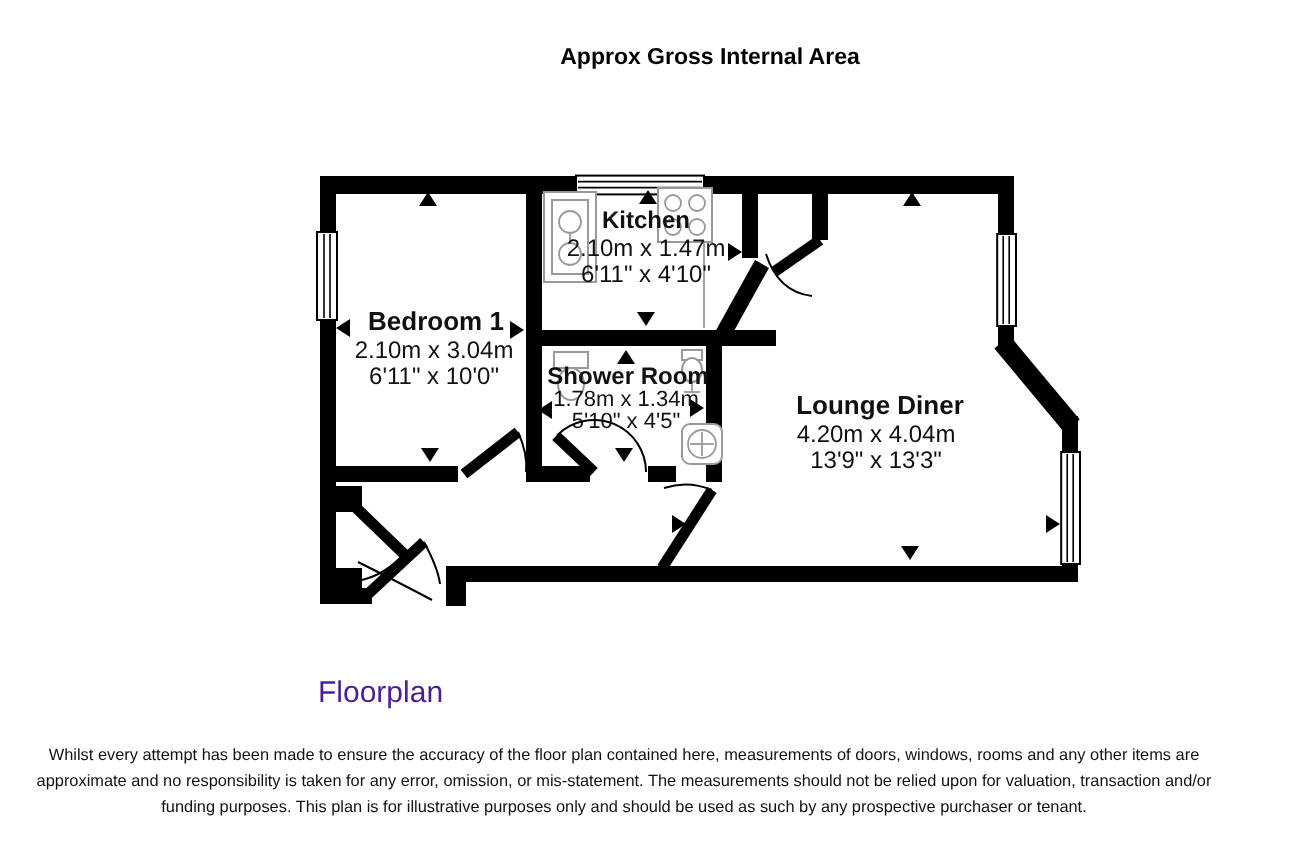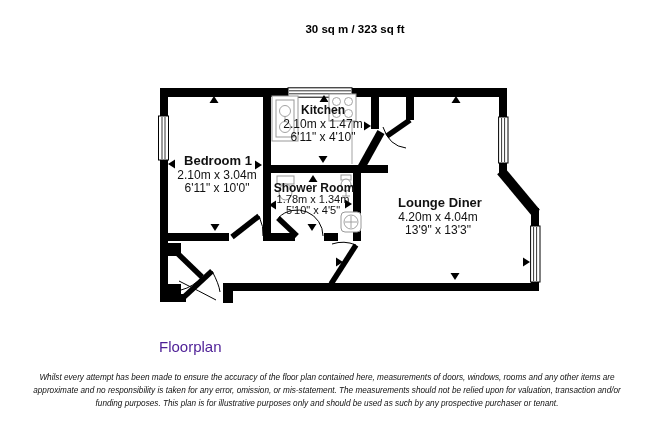--- a/index.html
+++ b/index.html
@@ -1,22 +1,22 @@
 <!DOCTYPE html>
 <html><head>
 <meta charset="utf-8">
 <style>
   html,body{margin:0;padding:0;background:#fff;}
   .canvas{position:relative;width:650px;height:433px;background:#fff;overflow:hidden;
           font-family:"Liberation Sans", sans-serif;}
   .title{position:absolute;left:100px;top:23px;width:510px;text-align:center;
          font-weight:bold;font-size:11.5px;line-height:13px;color:#000;}
   .caption{position:absolute;left:159px;top:338px;font-size:15px;color:#4c1d95;}
-  .disclaimer{position:absolute;left:27px;top:372px;width:600px;text-align:center;
-              font-size:8.2px;line-height:12.9px;color:#111;font-style:italic;}
+  .disclaimer{position:absolute;left:12px;top:372px;width:600px;text-align:center;
+              font-size:8.2px;line-height:12.9px;color:#111;}
   svg text{fill:#111;}
   .room-name{font-family:"Liberation Sans", sans-serif;font-weight:bold;font-size:13px;}
   .room-name-sm{font-family:"Liberation Sans", sans-serif;font-weight:bold;font-size:12px;}
   .room-dims{font-family:"Liberation Sans", sans-serif;font-size:12px;}
   .room-dims-xs{font-family:"Liberation Sans", sans-serif;font-size:11px;}
   .wall{fill:#000;}
   .wline{stroke:#000;}
   .win{fill:#fff;stroke:#000;stroke-width:1;}
   .winline{stroke:#000;stroke-width:0.8;}
   .leaf{stroke:#000;stroke-width:5.5;}
@@ -24,21 +24,21 @@
   .fix{stroke:#999;stroke-width:1;fill:#fff;}
   .fixl{stroke:#999;stroke-width:0.9;fill:none;}
   .arrow{fill:#000;}
 </style>
 </head>
 <body>
 
 <div class="canvas">
 
   <div class="title">
-    <div>30 sq m / 323 sq ft</div>
+    <div>Approx Gross Internal Area</div>
   </div>
 
   <svg width="650" height="433" viewBox="0 0 650 433" style="position:absolute;left:0;top:0;">
 
     <g>
       <rect class="wall" x="160" y="88" width="347" height="9"></rect>
       <rect class="wall" x="160" y="88" width="8" height="214"></rect>
       <rect class="wall" x="160" y="294" width="26" height="8"></rect>
       <rect class="wall" x="499" y="88" width="8" height="88"></rect>
       <line class="wline" x1="501" y1="171" x2="536" y2="213" stroke-width="10"></line>

